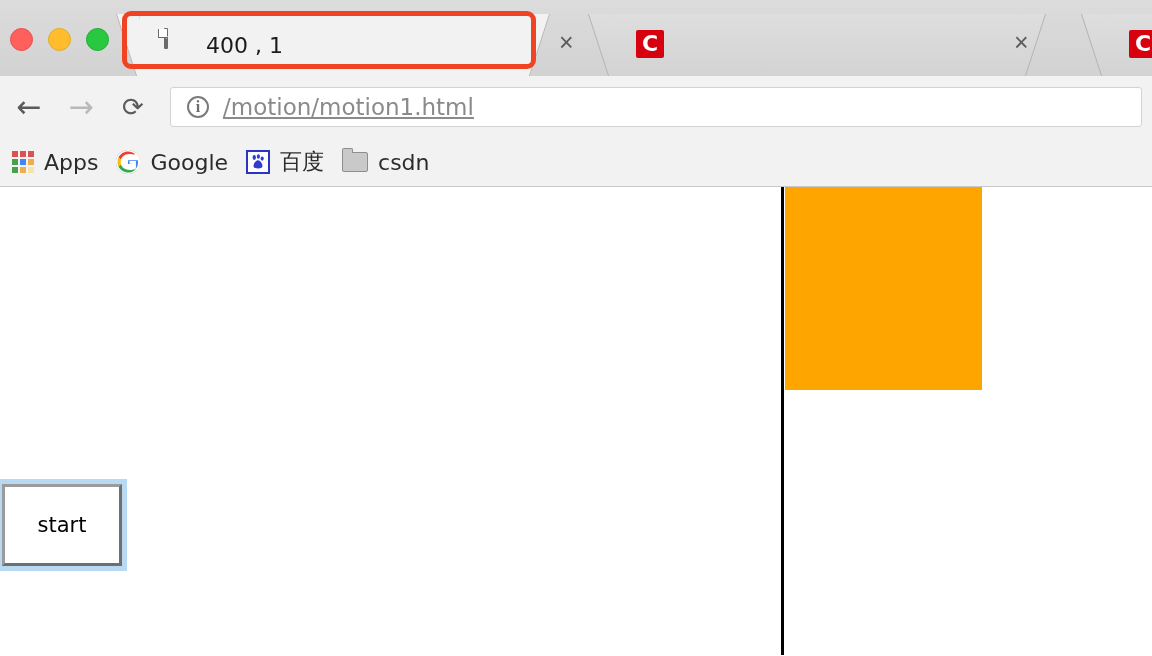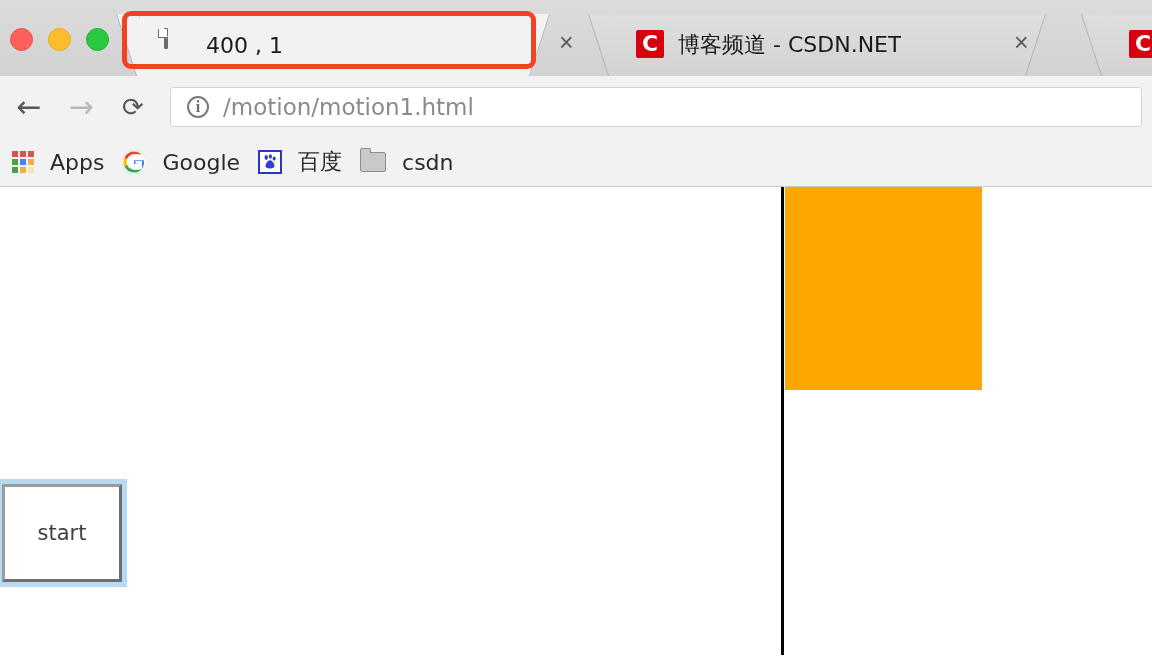--- a/index.html
+++ b/index.html
@@ -217,20 +217,21 @@
   }
   .url-host {
     font-size: 23px;
     color: #1f1f1f;
     font-family: "DejaVu Sans", "Liberation Sans", sans-serif;
   }
   .url-path {
     font-size: 23px;
     color: #8a8a8a;
     font-family: "DejaVu Sans", "Liberation Sans", sans-serif;
+    text-decoration: underline;
   }
 
   
   .bookmarks {
     position: relative;
     height: 49px;
     background: #f2f2f2;
     border-bottom: 1px solid #c8c8c8;
     display: flex;
     align-items: center;
@@ -239,21 +240,21 @@
   .bm {
     display: flex;
     align-items: center;
     height: 36px;
     padding: 0 6px;
     margin-left: 6px;
   }
   .bm-label {
     font-size: 22px;
     color: #2b2b2b;
-    margin-left: 16px;
+    margin-left: 10px;
     white-space: nowrap;
     font-family: "DejaVu Sans", "Liberation Sans", sans-serif;
   }
   .apps-grid {
     width: 22px; height: 22px;
     display: grid;
     grid-template-columns: repeat(3, 6px);
     grid-template-rows: repeat(3, 6px);
     gap: 2px;
   }
@@ -337,33 +338,33 @@
     top: 0px;
     width: 197px;
     height: 203px;
     background: #ffa500;
   }
   .start-button {
     position: absolute;
     left: 2px;
     top: 297px;
     width: 120px;
-    height: 98px;
+    height: 82px;
     background: #ffffff;
     border-top: 3px solid #9b9b9b;
     border-left: 3px solid #9b9b9b;
     border-right: 3px solid #6f6f6f;
     border-bottom: 3px solid #6f6f6f;
     box-sizing: border-box;
     box-shadow: 0 0 0 5px rgba(125, 185, 232, 0.55);
     display: flex;
     align-items: center;
     justify-content: center;
     font-size: 21px;
-    color: #404040;
+    color: #000000;
     font-family: "DejaVu Sans", "Liberation Sans", sans-serif;
   }
   .watermark {
     position: absolute;
     right: 10px;
     bottom: 8px;
     font-family: "DejaVu Sans Mono", "Liberation Mono", monospace;
     font-size: 19px;
     color: #e3e3e3;
     letter-spacing: 0px;
@@ -391,21 +392,20 @@
       <span class="tab-title">400 , 1</span>
     </div>
     <div class="tab-skew-right active" style="left:518px;"></div>
     <span class="tab-close" id="close1">×</span>
 
     <div class="tab-skew-left inact" style="left:598px;"></div>
     <div class="tab inactive" id="tab2">
       <span class="tab-favicon">
         <span class="csdn-icon">C</span>
       </span>
-      <span class="tab-title">博客频道 - CSDN.NET</span>
     </div>
     <div class="tab-skew-right inact" style="left:1014px;"></div>
     <span class="tab-close" id="close2">×</span>
 
     <div class="tab-skew-left inact" style="left:1091px;"></div>
     <div class="tab inactive" id="tab3">
       <span class="tab-favicon">
         <span class="csdn-icon">C</span>
       </span>
 

